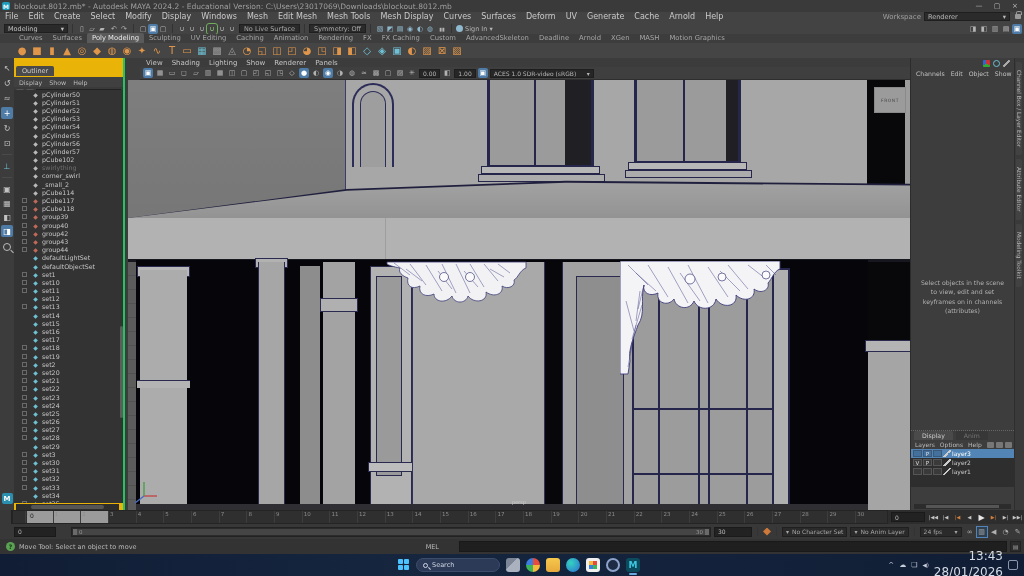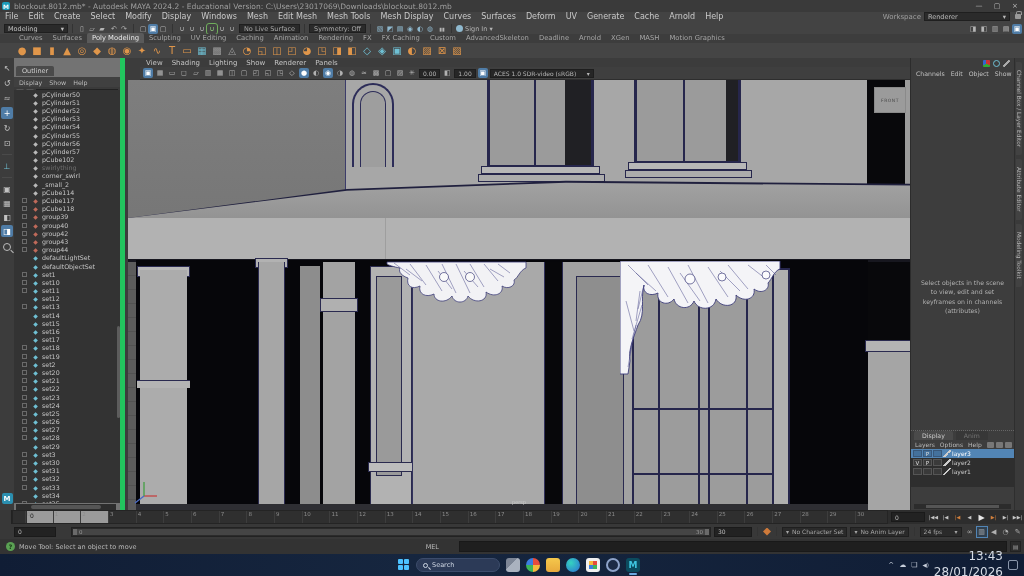--- a/index.html
+++ b/index.html
@@ -49,21 +49,21 @@
   
   .toolbox{position:absolute;left:0;top:0;width:14px;height:452px;background:#3c3c3c;display:flex;flex-direction:column;align-items:center;padding-top:4px;gap:3px;}
   .tbicon{width:12px;height:12px;border-radius:2px;display:flex;align-items:center;justify-content:center;font-size:8px;color:#c2c2c2;}
   .tbicon.on{background:#4f7ca6;color:#fff;}
   .tb-sep{width:10px;height:1px;background:#4a4a4a;margin:2px 0;}
   .magnifier{width:8px;height:8px;border:1.3px solid #bbb;border-radius:50%;position:relative;margin-top:3px;}
   .magnifier:after{content:"";position:absolute;left:6px;top:7px;width:4px;height:1.3px;background:#bbb;transform:rotate(45deg);}
   .maya-badge{margin-top:auto;margin-bottom:6px;width:11px;height:11px;border-radius:2px;background:#2b8fb0;color:#fff;font-size:7px;font-weight:bold;display:flex;align-items:center;justify-content:center;}
 
   
-  .outliner{position:absolute;left:14px;top:0;width:111px;height:452px;background:#737373;border-right:5px solid #22c55e;overflow:hidden;}
+  .outliner{position:absolute;left:14px;top:0;width:111px;height:452px;background:#eab308;border-right:2px solid #22c55e;overflow:hidden;}
   .ol-tab{height:10px;background:#4a4a4a;color:#d0d0d0;font-size:6.5px;display:inline-flex;align-items:center;padding:0 6px;border-radius:2px 2px 0 0;margin-left:2px;}
   .ol-menus{height:10px;display:flex;gap:7px;align-items:center;font-size:6.3px;color:#bbb;padding-left:5px;background:#404040;}
   .ol-search{height:12px;display:flex;align-items:center;gap:2px;padding:0 2px;background:#3a3a3a;}
   .ol-sbtn{width:8px;height:8px;border:1px solid #555;border-radius:1px;}
   .ol-input{flex:1;height:9px;background:#2a2a2a;border:1px solid #222;color:#8a8a8a;font-size:6px;display:flex;align-items:center;padding:0 3px;justify-content:space-between;}
   .ol-list{position:absolute;left:0;top:32px;right:0;bottom:7px;background:#333333;overflow:hidden;}
   .ol-row{height:8.2px;display:flex;align-items:center;font-size:6.3px;color:#c6c6c6;padding-left:18px;gap:3px;white-space:nowrap;}
   .ol-row.dim{color:#6f6f6f;}
   .ol-cb{width:5px;height:5px;border:1px solid #6a6a6a;margin-left:-10px;margin-right:2px;flex:none;}
   .ol-ic{width:7px;height:7px;flex:none;display:flex;align-items:center;justify-content:center;font-size:6px;color:#b9b9b9;}

